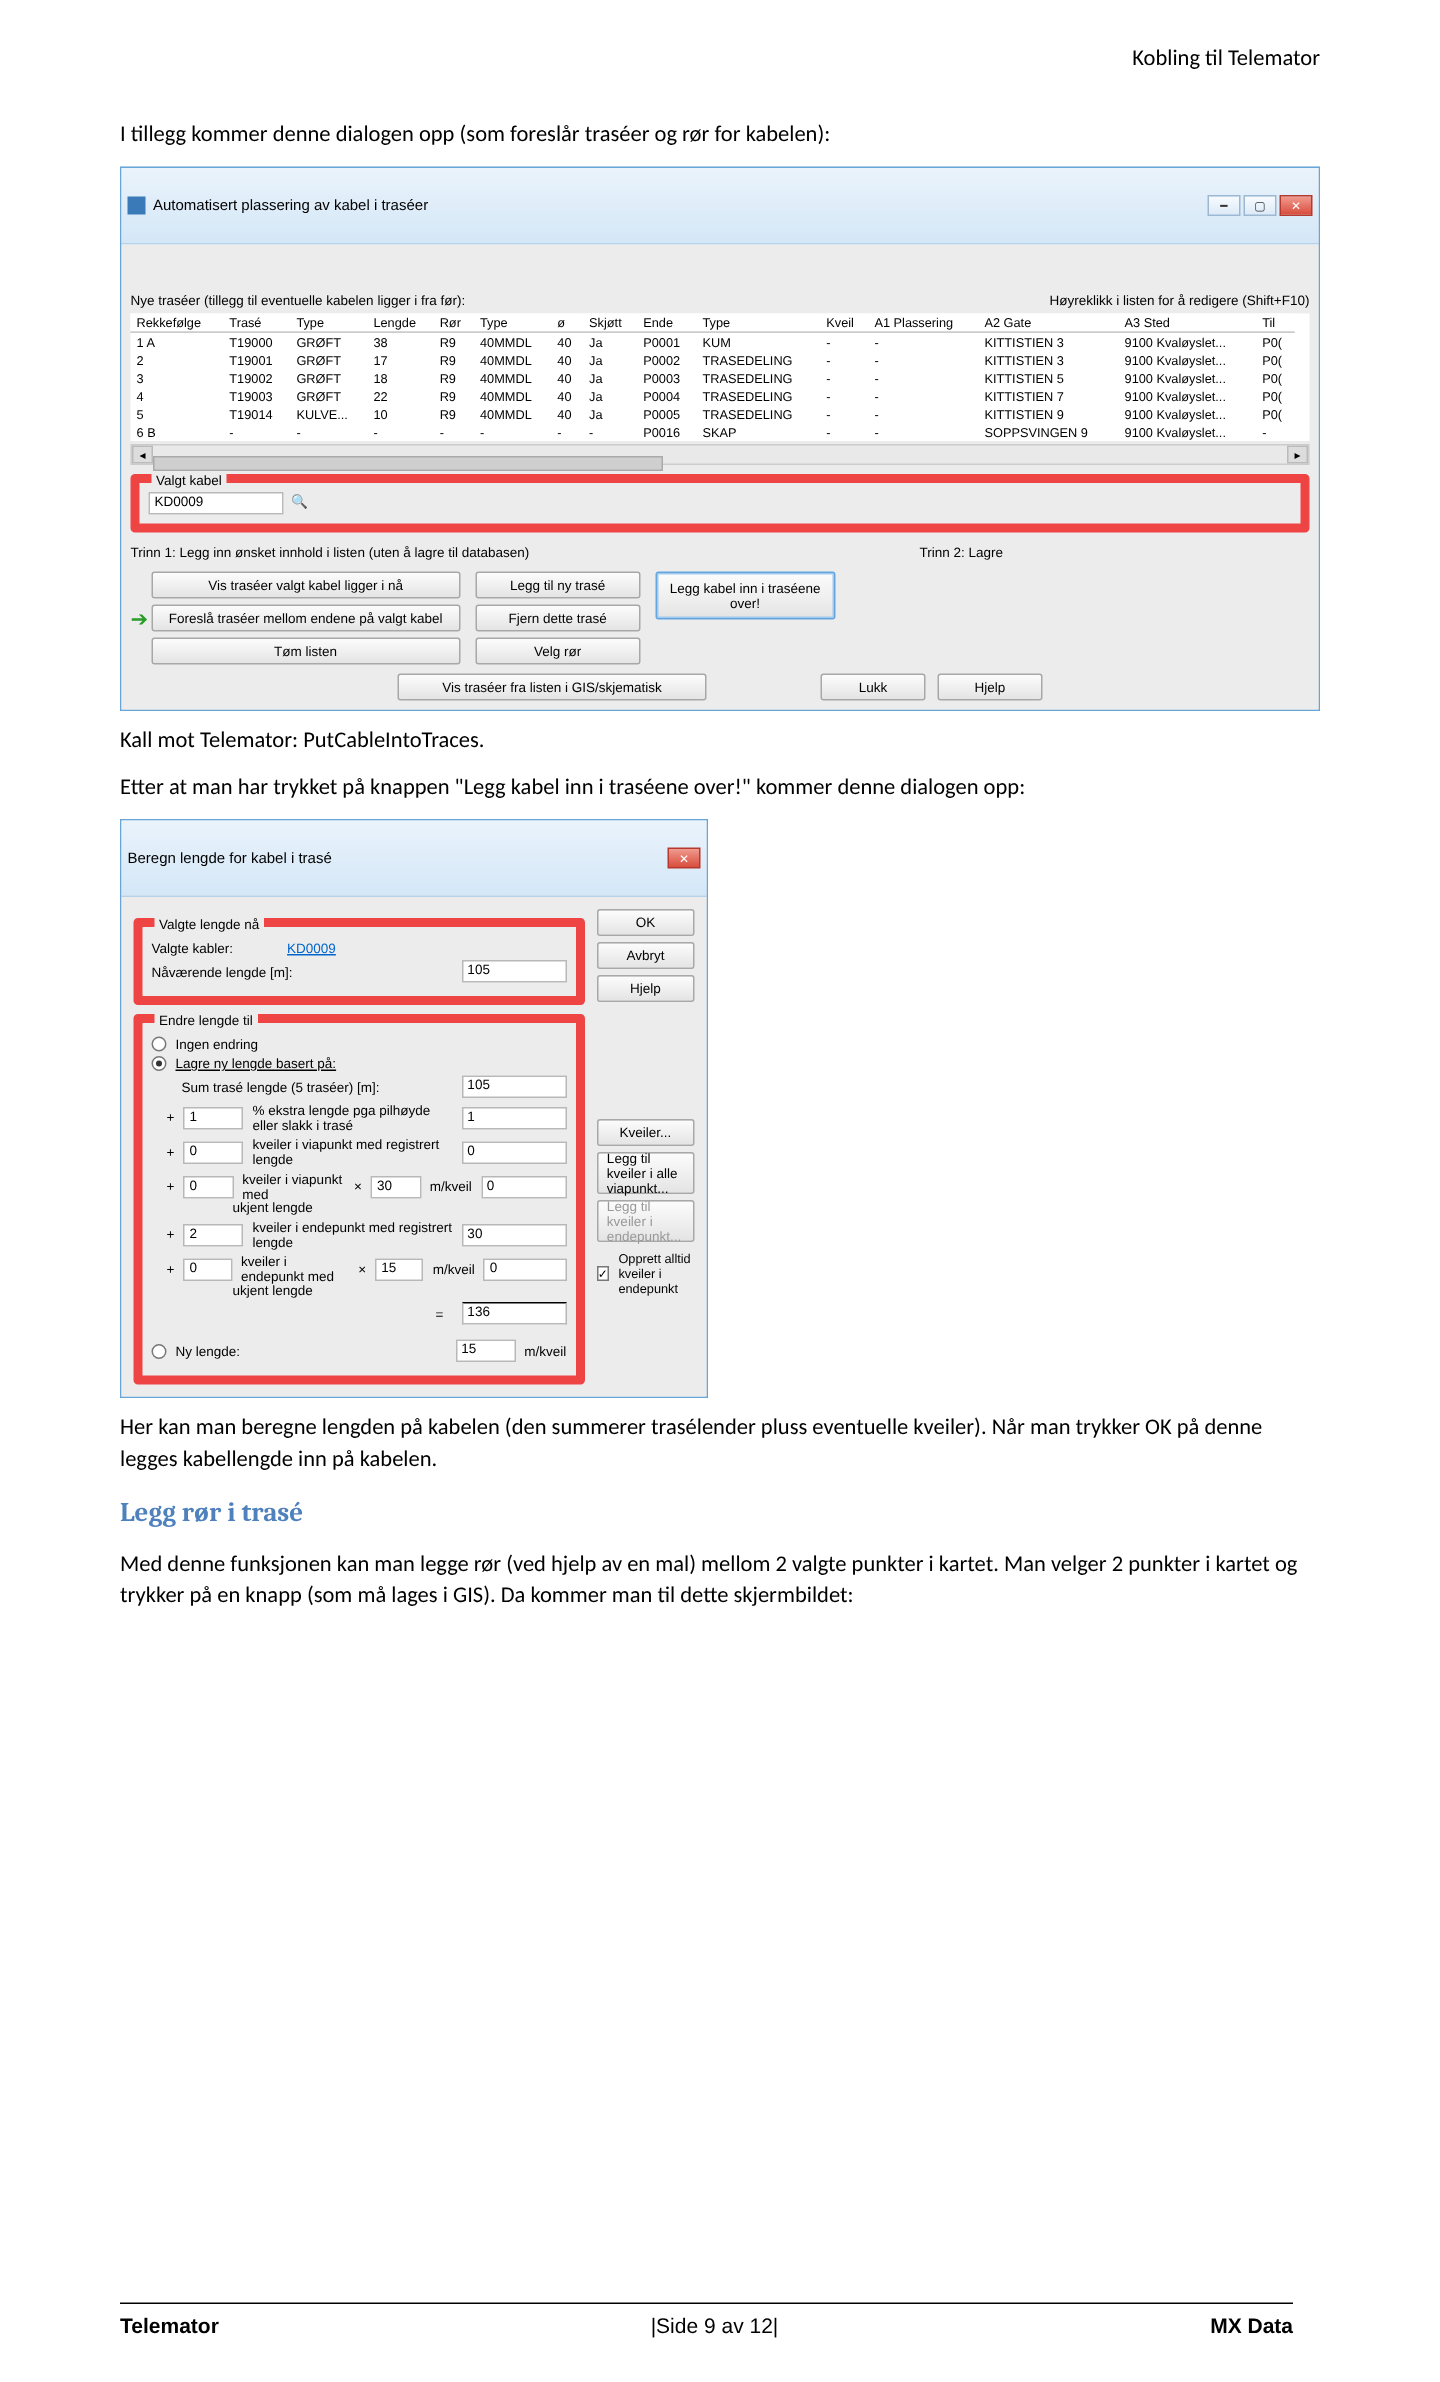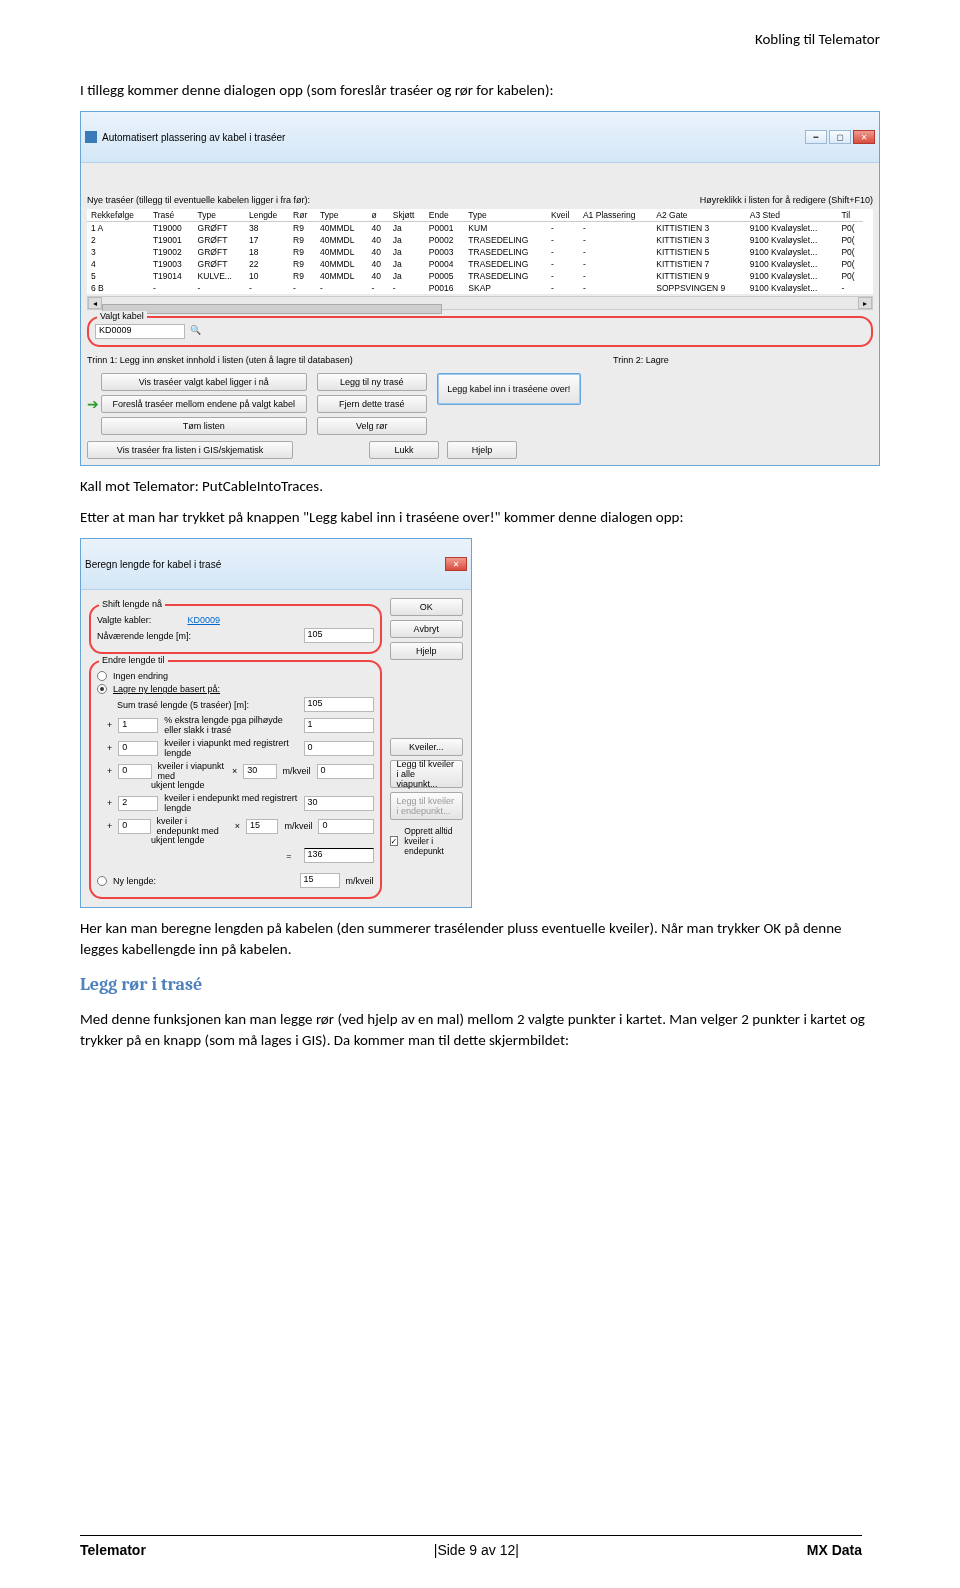--- a/index.html
+++ b/index.html
@@ -86,21 +86,21 @@
     background:#fff; border-bottom:1px solid #ccc; font-weight:normal;
   }
   .hscroll {
     height:14px; background:#e9e9e9; border:1px solid #ccc;
     display:flex;align-items:center; margin-top:2px;
   }
   .hscroll .arrow { width:14px;height:12px;background:#ddd;border:1px solid #bbb;display:flex;align-items:center;justify-content:center;font-size:8px;}
   .hscroll .track { flex:1; position:relative; }
   .hscroll .thumb { position:absolute; left:0; width:45%; height:10px; top:1px; background:#cfcfcf;border:1px solid #aaa;}
   .group {
-    border:2px solid #ef4444; border-radius:13px; padding:6px;
+    border:6px solid #ef4444; border-radius:3px; padding:6px;
     margin-top:6px; position:relative;
     background:#ececec;
   }
   .group > .grp-title {
     position:absolute; top:-7px; left:8px; background:#ececec;
     padding:0 3px; font-size:9px;
   }
   .input-tiny {
     background:#fff;border:1px solid #b8b8b8; height:15px;
     padding:0 3px; font-size:9px;
@@ -115,21 +115,21 @@
   .btnw.med { width:110px; }
   .btnw.hl  { border:1px solid #66a6de; box-shadow:0 0 0 1px #9fc9ec inset;}
   .btnw.dis { color:#999; }
   .d1-controls {
     display:flex; gap:10px; margin-top:4px;
   }
   .d1-col { display:flex;flex-direction:column;gap:4px; }
   .d1-green-arrow {
     color:#2a9c2a; font-size:14px; align-self:center; margin-right:2px;
   }
-  .d1-bottom { display:flex; justify-content:flex-start; gap:8px; margin-top:6px; }
+  .d1-bottom { display:flex; justify-content:center; gap:8px; margin-top:6px; }
 
   
   .dlg2 { width: 392px; }
   .dlg2 .dlg-body { padding: 8px; }
   .d2-row { display:flex; align-items:center; gap:6px; margin:3px 0; font-size:9px;}
   .d2-btns { width:120px; display:flex;flex-direction:column;gap:4px;}
   .d2-btns .btnw { width:100%; }
   .radio { width:10px;height:10px;border:1px solid #777;border-radius:50%;background:#fff;display:inline-block;position:relative;}
   .radio.sel::after{content:"";position:absolute;left:2px;top:2px;width:4px;height:4px;border-radius:50%;background:#333;}
   .chk { width:10px;height:10px;border:1px solid #777;background:#fff;display:inline-flex;align-items:center;justify-content:center;font-size:8px;}
@@ -329,21 +329,21 @@
             <span class="btnw big">Foreslå traséer mellom endene på valgt kabel</span>
             <span class="btnw big">Tøm listen</span>
           </div>
         </div>
         <div class="d1-col">
           <span class="btnw med">Legg til ny trasé</span>
           <span class="btnw med">Fjern dette trasé</span>
           <span class="btnw med">Velg rør</span>
         </div>
         <div class="d1-col">
-          <span class="btnw hl" style="width:144px;height:32px;text-align:center">Legg kabel inn i traséene over!</span>
+          <span class="btnw hl" style="width:120px;height:32px;text-align:center">Legg kabel inn i traséene over!</span>
         </div>
       </div>
 
       <div class="d1-bottom">
         <span class="btnw big">Vis traséer fra listen i GIS/skjematisk</span>
         <span style="width:60px"></span>
         <span class="btnw" style="width:70px">
             <span class="uline">Lukk</span>
           </span>
         <span class="btnw" style="width:70px">
@@ -360,21 +360,21 @@
     <div class="titlebar">
       <span>Beregn lengde for kabel i trasé</span>
       <span class="winbtns">
         <span class="winbtn close">✕</span>
       </span>
     </div>
     <div class="dlg-body" style="display:flex;gap:8px;">
       <div style="flex:1">
 
         <div class="group">
-          <span class="grp-title">Shift lengde nå</span>
+          <span class="grp-title">Valgte lengde nå</span>
           <div class="d2-row">
             <span>Valgte kabler:</span>
             <span class="blue-under" style="margin-left:30px">KD0009</span>
           </div>
           <div class="d2-row">
             <span>Nåværende lengde [m]:</span>
             <span class="input-tiny md-input" style="margin-left:auto">105</span>
           </div>
         </div>
 

